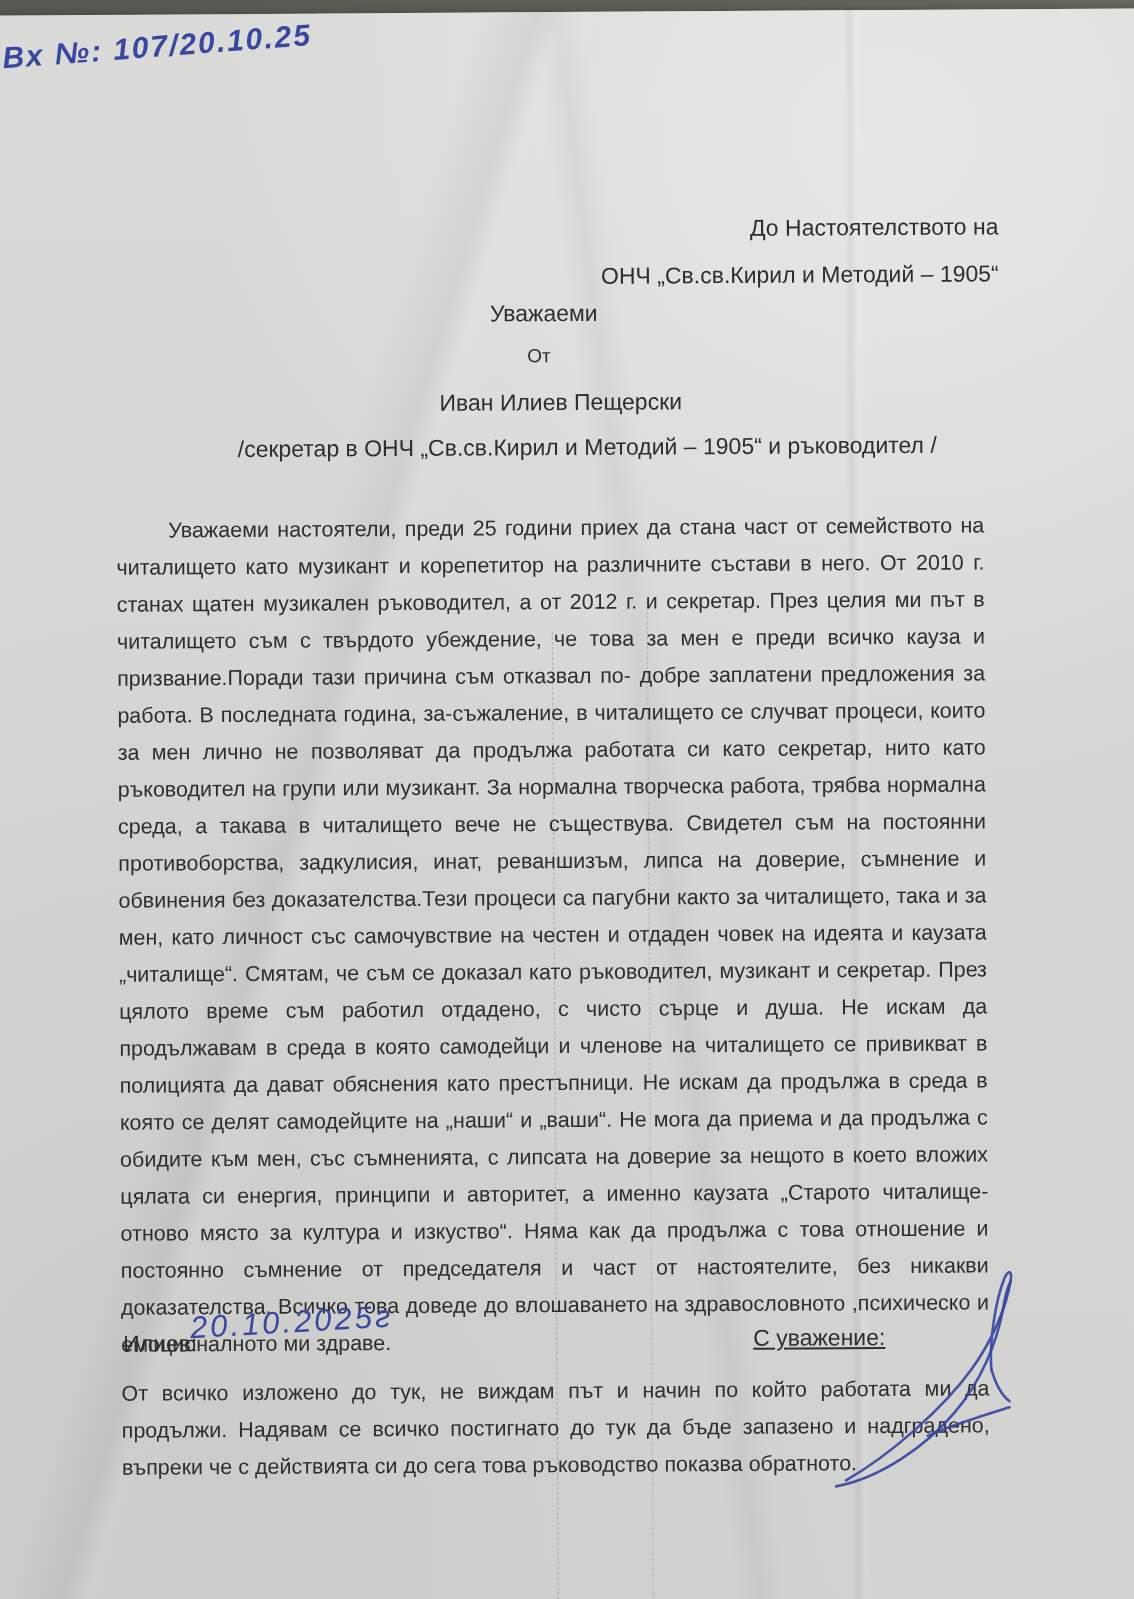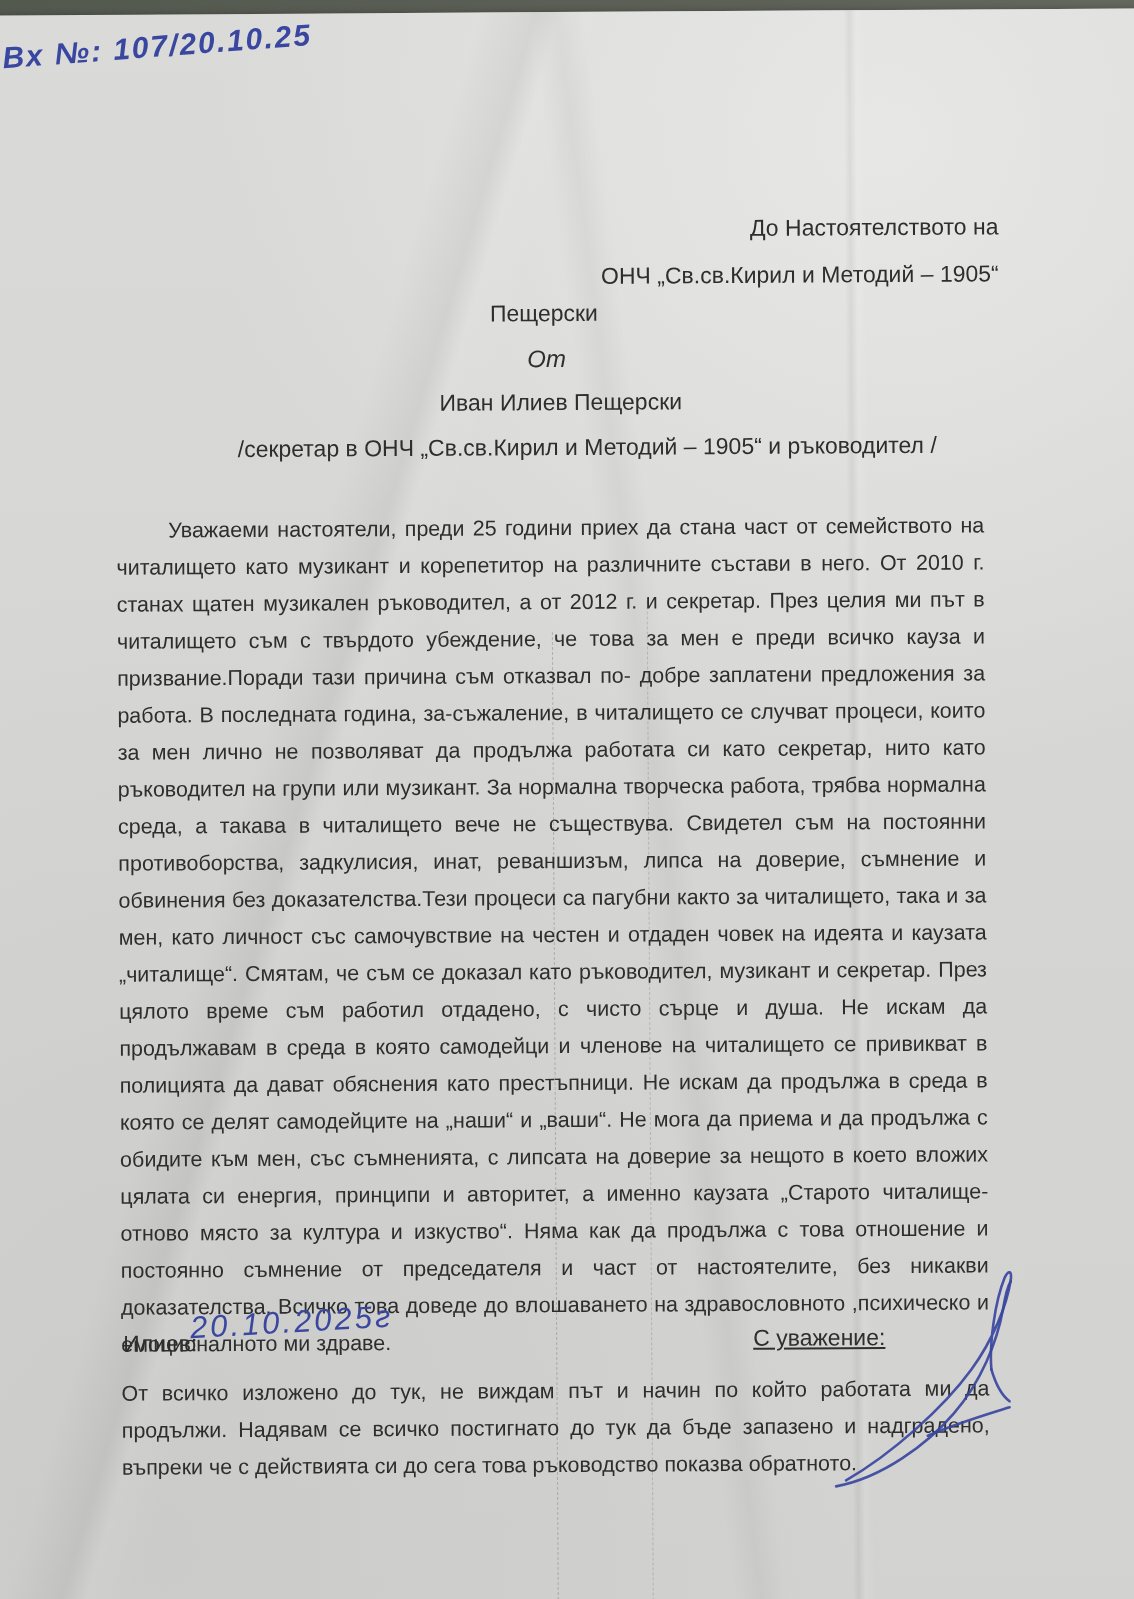--- a/index.html
+++ b/index.html
@@ -40,21 +40,21 @@
   .stamp{
     position:absolute;left:16px;top:26px;
     font-size:30px;font-style:italic;font-weight:bold;letter-spacing:2px;
     transform:rotate(-4deg);transform-origin:left top;
   }
   .addr{
     position:absolute;top:194px;right:140px;
     text-align:right;font-size:23px;line-height:47px;white-space:nowrap;
   }
   .title{position:absolute;left:503px;top:288px;font-size:23px;}
-  .from-label{position:absolute;left:540px;top:333px;font-size:24px;font-style:italic;}
+  .from-label{position:absolute;left:540px;top:333px;font-size:19px;}
   .author{position:absolute;left:452px;top:377px;font-size:23px;}
   .role{position:absolute;left:250px;top:422px;font-size:23px;white-space:nowrap;}
 
   .body-text{
     position:absolute;left:128px;top:498px;width:868px;
     font-size:21.5px;line-height:37px;text-align:justify;
   }
   .body-text p{margin:0;}
   .body-text p.indent{text-indent:52px;}
   .body-text p + p{margin-top:12px;}
@@ -78,21 +78,21 @@
     <div class="crease-line crease-a"></div>
     <div class="crease-line crease-b"></div>
 
     <div class="stamp ink">Вх №: 107/20.10.25</div>
 
     <div class="addr typed">
       <div>До Настоятелството на</div>
       <div>ОНЧ „Св.св.Кирил и Методий – 1905“</div>
     </div>
 
-    <div class="title typed">Пещерски</div>
+    <div class="title typed">Уважаеми</div>
     <div class="from-label typed">От</div>
     <div class="author typed">Иван Илиев Пещерски</div>
     <div class="role typed">/секретар в ОНЧ „Св.св.Кирил и Методий – 1905“ и ръководител /</div>
 
     <div class="body-text typed">
       <p class="indent">Уважаеми настоятели, преди 25 години приех да стана част от семейството на читалището като музикант и корепетитор на различните състави в него. От 2010 г. станах щатен музикален ръководител, а от 2012 г. и секретар. През целия ми път в читалището съм с твърдото убеждение, че това за мен е преди всичко кауза и призвание.Поради тази причина съм отказвал  по- добре заплатени предложения за работа. В последната година, за-съжаление, в читалището се случват процеси, които за мен лично не позволяват да продължа работата си като секретар, нито като ръководител на групи или музикант. За нормална творческа работа, трябва нормална среда, а такава в читалището  вече не съществува. Свидетел съм на постоянни противоборства, задкулисия, инат, реваншизъм, липса на доверие, съмнение и обвинения без доказателства.Тези процеси са пагубни както за читалището, така и за мен, като личност със самочувствие на честен и отдаден човек на идеята и каузата „читалище“. Смятам, че съм се доказал като ръководител, музикант и секретар. През цялото време съм работил отдадено, с чисто сърце и душа. Не искам да продължавам в среда в която самодейци и членове на читалището се привикват в полицията да дават обяснения като престъпници. Не искам да продължа в среда в която се делят самодейците на „наши“ и „ваши“. Не мога да приема и да продължа  с обидите към мен, със съмненията, с липсата на доверие за нещото в което вложих цялата си енергия, принципи и авторитет, а именно каузата „Старото читалище- отново място за култура и изкуство“. Няма как да продължа с това отношение и постоянно съмнение от председателя и част от настоятелите, без никакви доказателства. Всичко това доведе до влошаването на здравословното ,психическо и емоционалното ми здраве.</p>
       <p>От всичко изложено до тук, не виждам път и начин по който работата ми да продължи. Надявам се всичко постигнато до тук да бъде запазено и надградено, въпреки че с действията си до сега това ръководство показва обратното.</p>
     </div>
 
     <div class="date-label typed">Илиев:</div>

